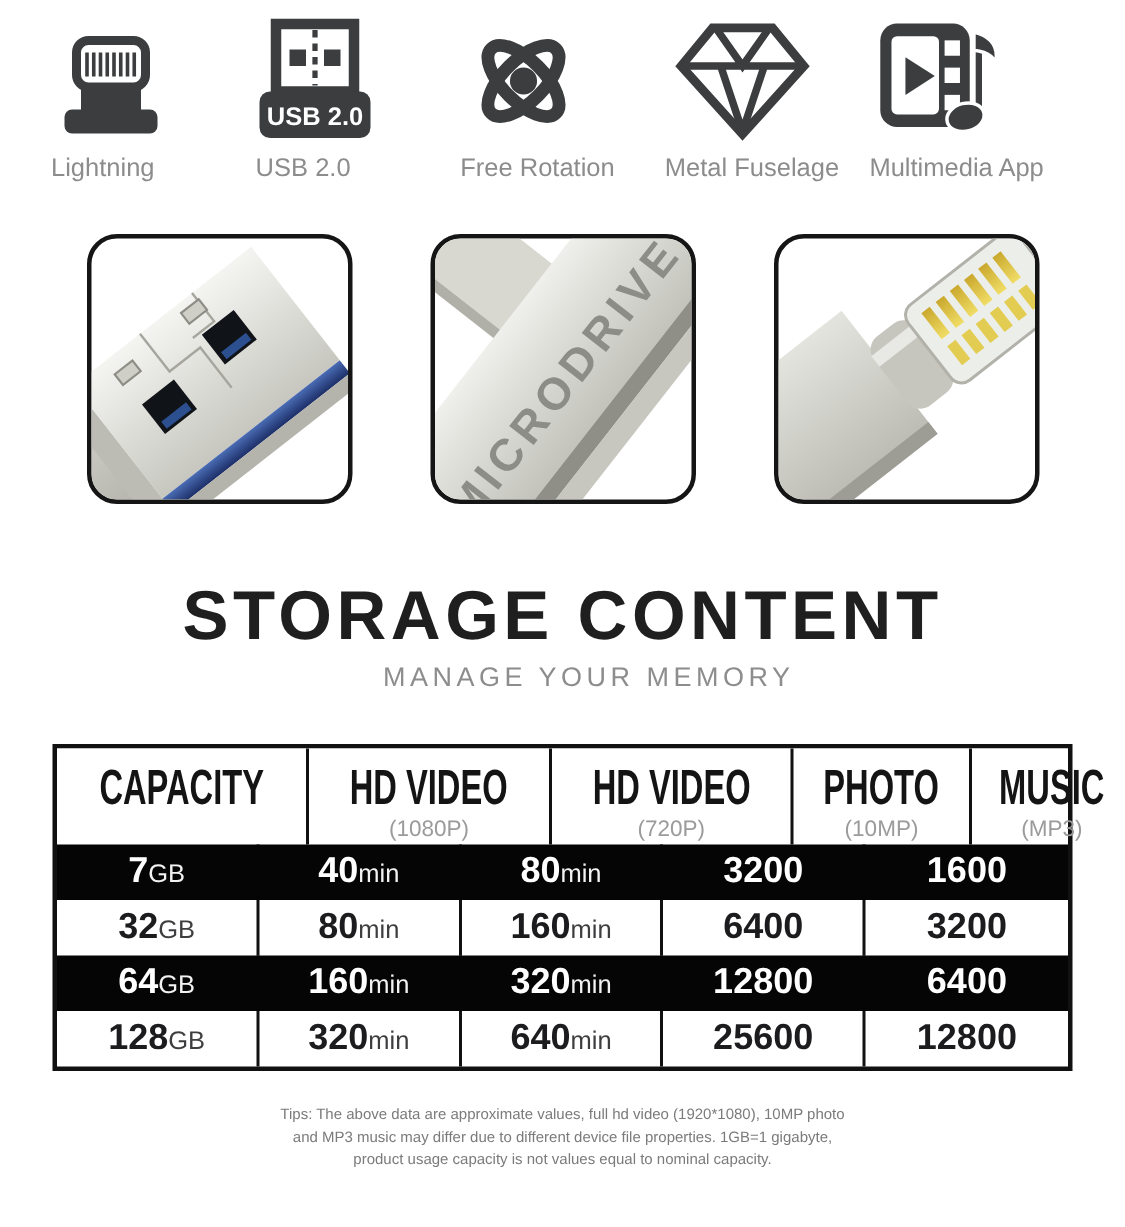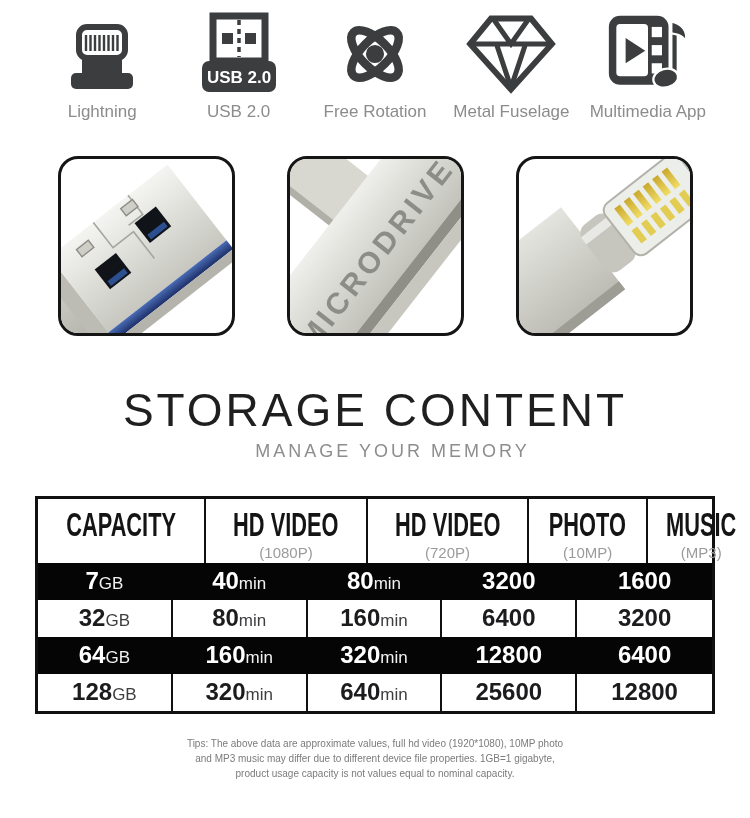--- a/index.html
+++ b/index.html
@@ -1,33 +1,33 @@
 <!DOCTYPE html>
 <html><head>
 <meta charset="utf-8">
 <style>
   * { margin:0; padding:0; box-sizing:border-box; }
   html,body { width:750px; background:#ffffff; font-family:"Liberation Sans", sans-serif; }
   body { height:818px; overflow:hidden; padding-top:12px; }
 
   
   .features { display:flex; justify-content:space-between; padding:0 34px; }
-  .feature { flex:1; display:flex; flex-direction:column; align-items:center; }
+  .feature { flex:1; display:flex; flex-direction:column; align-items:flex-start; }
   .icon-slot { height:82px; display:flex; align-items:flex-end; justify-content:center; }
   .feature-label { margin-top:8px; font-size:17px; color:#8c8c8c; white-space:nowrap; }
 
   
   .gallery { margin-top:34px; display:flex; justify-content:center; gap:52px; }
   .frame { width:177px; height:180px; border:3px solid #151515; border-radius:20px;
            overflow:hidden; background:#fff; }
   .frame svg { display:block; }
 
   
   .section-title { margin-top:50px; text-align:center; font-size:46px; line-height:1.05;
-                   color:#1f1f1f; letter-spacing:3px; font-weight:400; }
+                   color:#1f1f1f; letter-spacing:3px; font-weight:700; }
   .section-subtitle { margin-top:7px; text-align:center; font-size:18px; color:#8d8d8d;
                       letter-spacing:3px; font-weight:400;padding-left:35px; }
 
   
   .storage-table { width:680px; margin:34px auto 0; border:3px solid #111; }
   .thead { display:grid; grid-template-columns:repeat(5,1fr); background:#fff; }
   .th { height:64px; border-right:2px solid #111; display:flex; flex-direction:column;
         align-items:center; padding-top:9px; }
   .th:last-child { border-right:none; }
   .th-title { display:inline-block; font-weight:700; font-size:33px; line-height:1;

